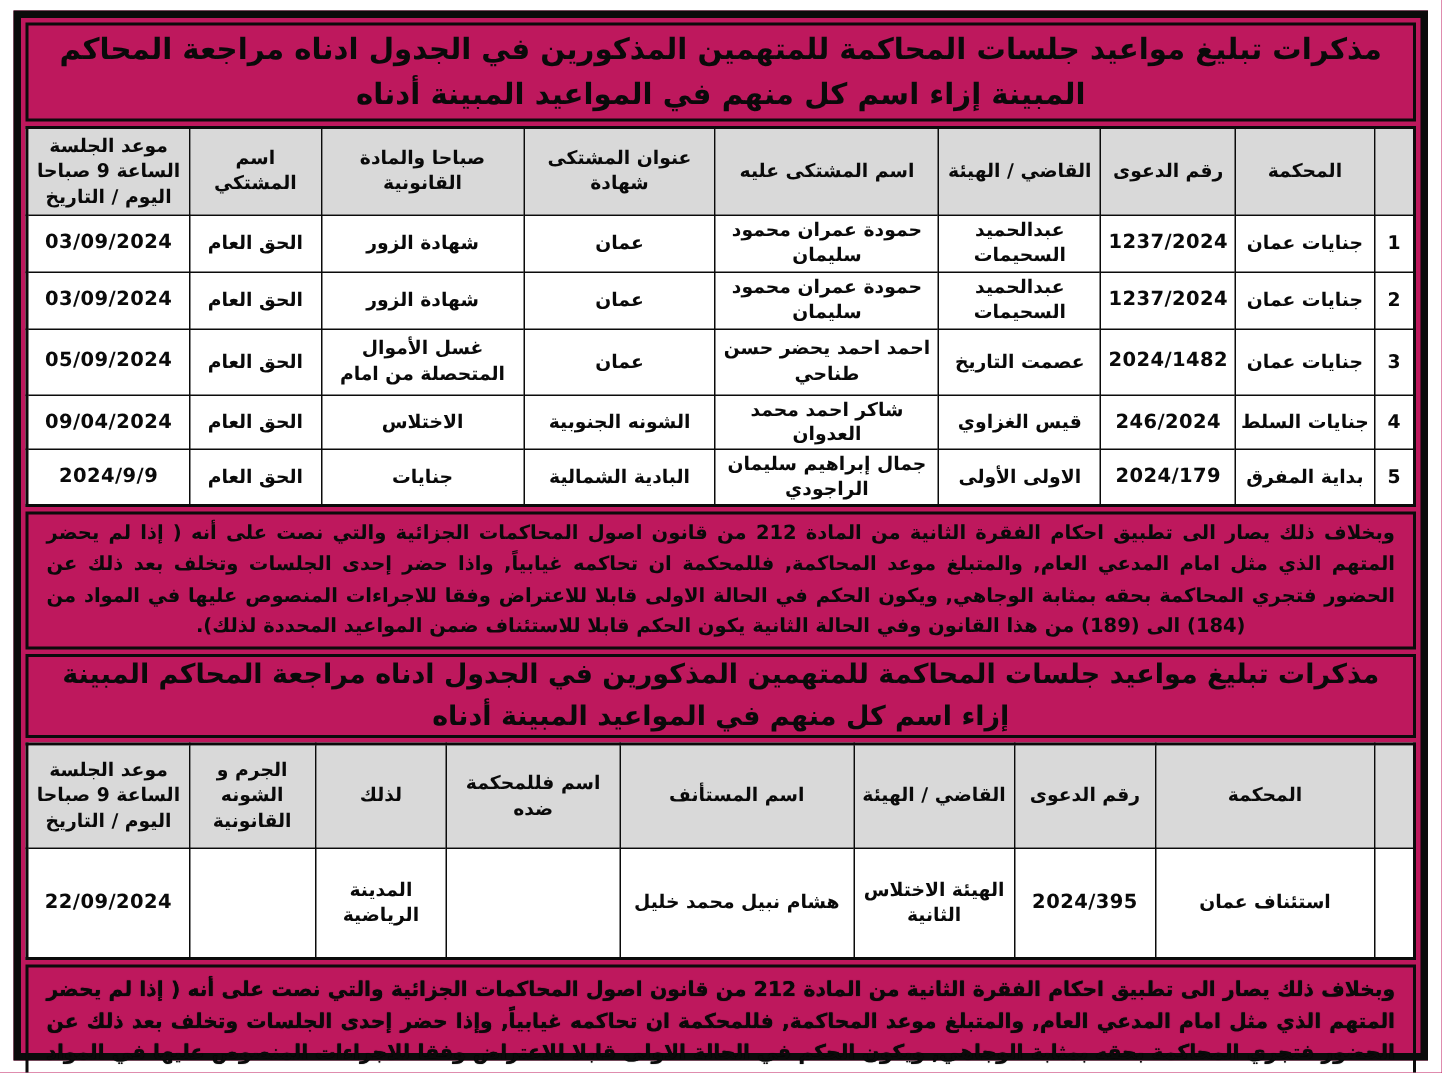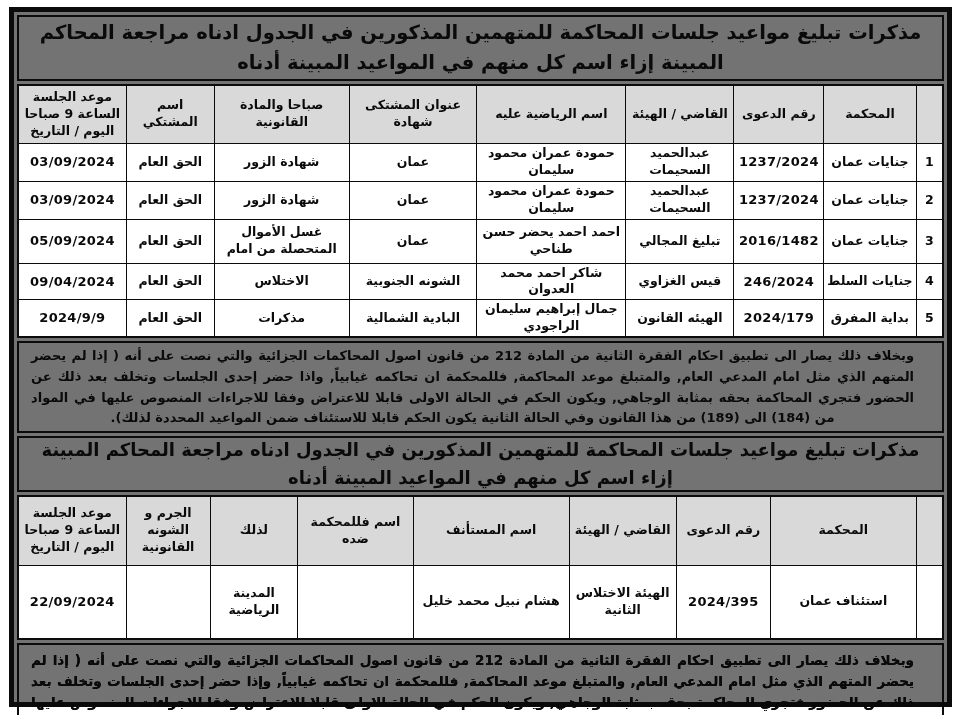--- a/index.html
+++ b/index.html
@@ -8,21 +8,21 @@
     font-family:"DejaVu Sans","Liberation Sans",sans-serif;
     color:#0a0a0a;direction:rtl;overflow:hidden;
   }
   .frame{
     box-sizing:border-box;
     margin:7px 9px 6px 9px;
     height:700px;
     border:5px solid #0b0b0b;
     padding:3px 3px;
     display:flex;flex-direction:column;gap:3px;
-    background:#737373;
+    background:#be185d;
   }
   .title-box{
     box-sizing:border-box;border:2px solid #0b0b0b;
     display:flex;align-items:center;justify-content:center;
     text-align:center;font-weight:bold;
     padding:2px 10px;line-height:1.55;
   }
   .title-box.first{height:66px;font-size:19.5px;}
   .title-box.second{height:56px;font-size:18px;}
   table{
@@ -33,21 +33,21 @@
     border:1.6px solid #0b0b0b;
     font-size:12.5px;font-weight:bold;
     text-align:center;vertical-align:middle;
     padding:1px 3px;overflow:hidden;line-height:1.35;
   }
   th{background:#d9d9d9;}
   td{background:#ffffff;}
   .num{direction:ltr;unicode-bidi:embed;font-size:13px;letter-spacing:.3px;}
   .para-box{
     box-sizing:border-box;border:2px solid #0b0b0b;
-    padding:5px 28px 4px 12px;
+    padding:5px 12px 4px 12px;
     font-weight:bold;font-size:13px;line-height:1.6;
     text-align:justify;text-align-last:center;
     display:flex;align-items:center;
   }
   .para-box.first{height:92px;}
   .para-box.second{flex:1;border-width:2.5px;font-size:13.5px;line-height:1.55;
     text-shadow:0 0 .6px #000;}
   
   .t1-head tr{height:58px;}
   .t1-r0{height:38px;} .t1-r1{height:38px;} .t1-r2{height:44px;}
@@ -74,21 +74,21 @@
       <col style="width:14.6%">
         <col style="width:9.5%">
         <col style="width:11.7%">
     </colgroup>
     <thead class="t1-head">
       <tr>
         <th></th>
         <th>المحكمة</th>
         <th>رقم الدعوى</th>
         <th>القاضي / الهيئة</th>
-        <th>اسم الرياضية عليه</th>
+        <th>اسم المشتكى عليه</th>
         <th>عنوان المشتكى شهادة</th>
         <th>صباحا والمادة القانونية</th>
         <th>اسم المشتكي</th>
         <th>موعد الجلسة الساعة 9 صباحا اليوم / التاريخ</th>
       </tr>
     </thead>
     <tbody>
       <tr class="t1-r0">
         <td>1</td>
         <td>جنايات عمان</td>
@@ -107,22 +107,22 @@
         <td>عبدالحميد السحيمات</td>
         <td>حمودة عمران محمود سليمان</td>
         <td>عمان</td>
         <td>شهادة الزور</td>
         <td>الحق العام</td>
         <td class="num">03/09/2024</td>
       </tr>
       <tr class="t1-r2">
         <td>3</td>
         <td>جنايات عمان</td>
-        <td class="num">2016/1482</td>
-        <td>تبليغ المجالي</td>
+        <td class="num">2024/1482</td>
+        <td>عصمت التاريخ</td>
         <td>احمد احمد يحضر حسن طناحي</td>
         <td>عمان</td>
         <td>غسل الأموال المتحصلة من امام</td>
         <td>الحق العام</td>
         <td class="num">05/09/2024</td>
       </tr>
       <tr class="t1-r3">
         <td>4</td>
         <td>جنايات السلط</td>
         <td class="num">246/2024</td>
@@ -130,24 +130,24 @@
         <td>شاكر احمد محمد العدوان</td>
         <td>الشونه الجنوبية</td>
         <td>الاختلاس</td>
         <td>الحق العام</td>
         <td class="num">09/04/2024</td>
       </tr>
       <tr class="t1-r4">
         <td>5</td>
         <td>بداية المفرق</td>
         <td class="num">2024/179</td>
-        <td>الهيئه القانون</td>
+        <td>الاولى الأولى</td>
         <td>جمال إبراهيم سليمان الراجودي</td>
         <td>البادية الشمالية</td>
-        <td>مذكرات</td>
+        <td>جنايات</td>
         <td>الحق العام</td>
         <td class="num">2024/9/9</td>
       </tr>
     </tbody>
   </table>
 
   <div class="para-box first">
     <span>وبخلاف ذلك يصار الى تطبيق احكام الفقرة الثانية من المادة 212 من قانون اصول المحاكمات الجزائية  والتي نصت على أنه ( إذا لم يحضر المتهم الذي مثل امام المدعي العام, والمتبلغ موعد المحاكمة, فللمحكمة ان تحاكمه غيابياً, واذا حضر إحدى الجلسات وتخلف بعد ذلك عن الحضور فتجري المحاكمة بحقه بمثابة الوجاهي, ويكون الحكم في الحالة الاولى قابلا للاعتراض وفقا للاجراءات المنصوص عليها في المواد من (184) الى (189) من هذا القانون وفي الحالة الثانية يكون الحكم قابلا للاستئناف ضمن المواعيد المحددة لذلك).</span>
   </div>
 

